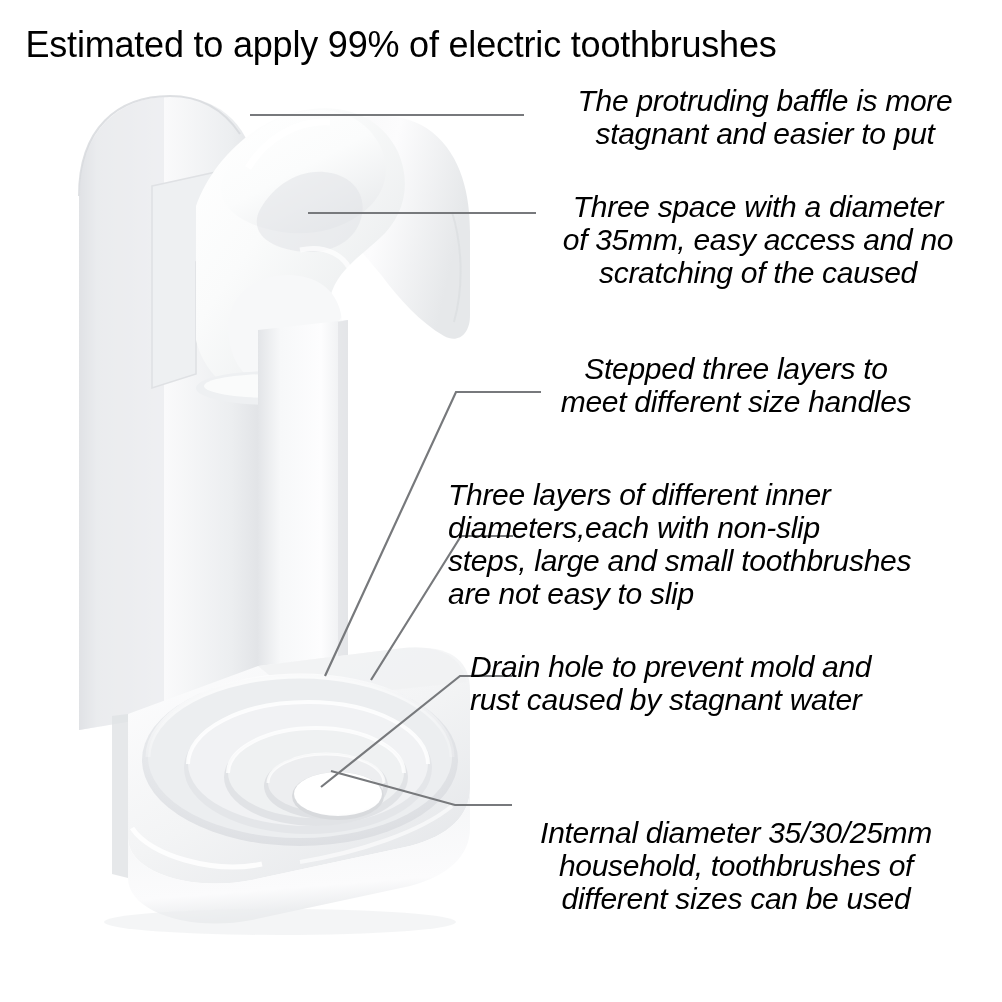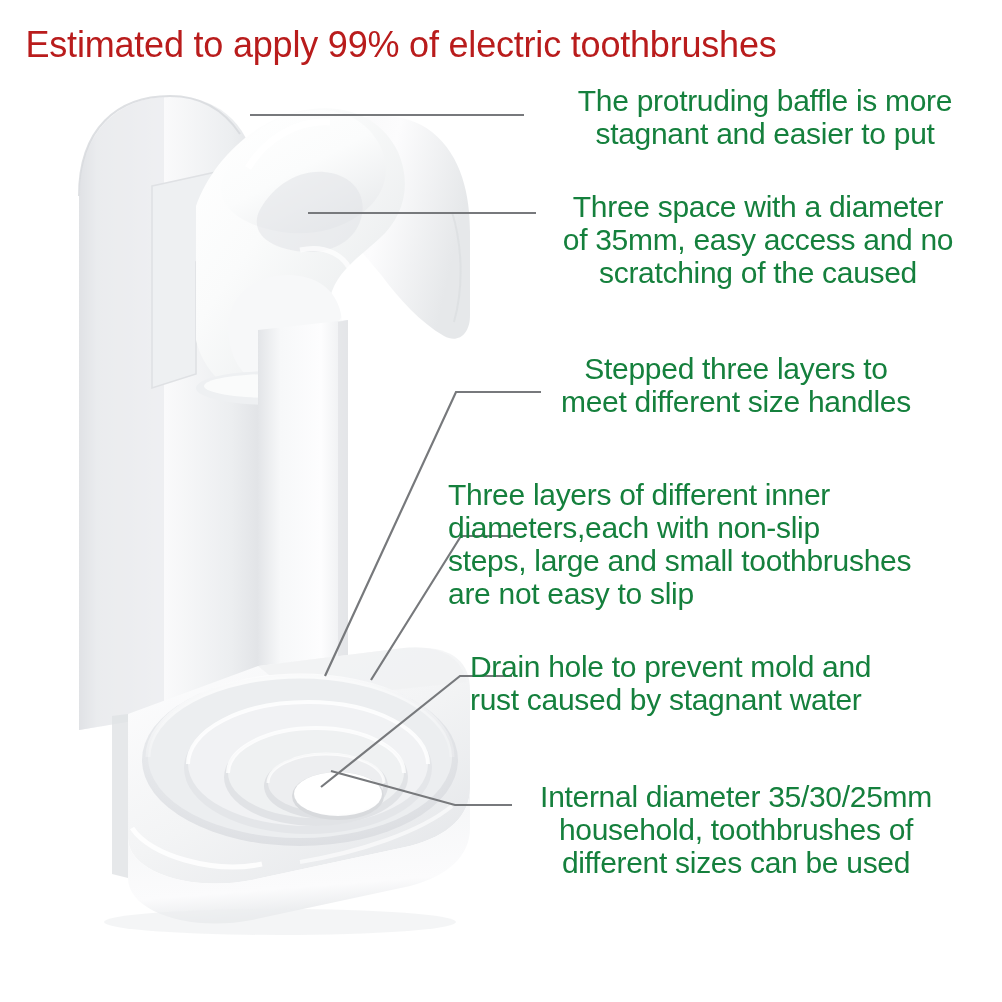--- a/index.html
+++ b/index.html
@@ -22,21 +22,21 @@
 
   
   #title {
     position: absolute;
     left: 0;
     top: 23px;
     width: 802px;
     text-align: center;
     font-size: 36px;
     line-height: 44px;
-    color: #b91c1c;
+    color: #000000;
     letter-spacing: -0.2px;
     white-space: nowrap;
   }
 
   
   #product-art {
     position: absolute;
     left: 0;
     top: 0;
     width: 1002px;
@@ -48,36 +48,37 @@
     position: absolute;
     left: 0;
     top: 0;
     width: 1002px;
     height: 1002px;
   }
 
   
   .callout {
     position: absolute;
-    color: #15803d;
+    color: #000000;
     font-size: 30px;
     line-height: 33px;
     letter-spacing: -0.3px;
+    font-style: italic;
   }
   .callout .tline {
     display: block;
     white-space: nowrap;
   }
 
   #callout-1 { left: 528px; top: 84px;  width: 474px; text-align: center; }
   #callout-2 { left: 514px; top: 190px; width: 488px; text-align: center; }
   #callout-3 { left: 470px; top: 352px; width: 532px; text-align: center; }
   #callout-4 { left: 448px; top: 478px; width: 554px; text-align: left; }
   #callout-5 { left: 470px; top: 650px; width: 532px; text-align: left; }
-  #callout-6 { left: 470px; top: 780px; width: 532px; text-align: center; }
+  #callout-6 { left: 470px; top: 816px; width: 532px; text-align: center; }
 </style>
 </head>
 <body>
 
 <div id="page">
 
   <div id="title">Estimated to apply 99% of electric toothbrushes</div>
 
   <svg id="product-art" viewBox="0 0 1002 1002" xmlns="http://www.w3.org/2000/svg">
     <defs>

